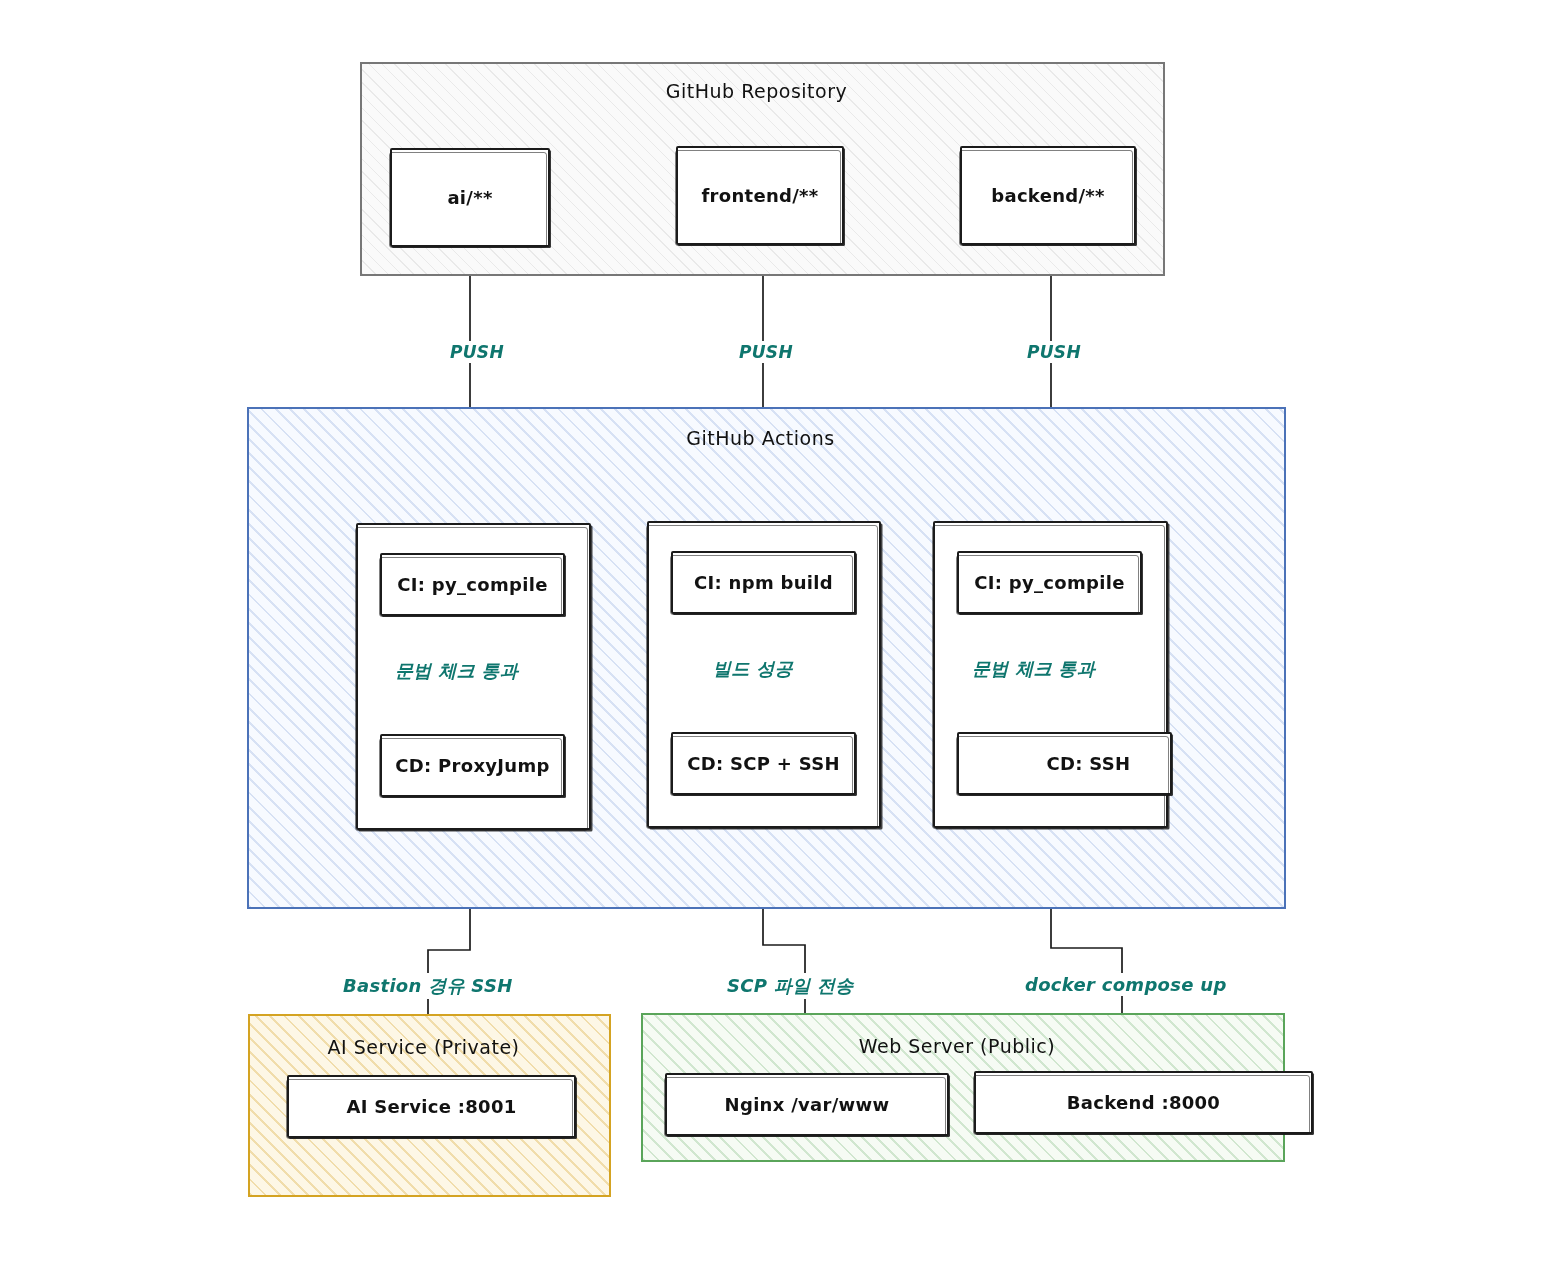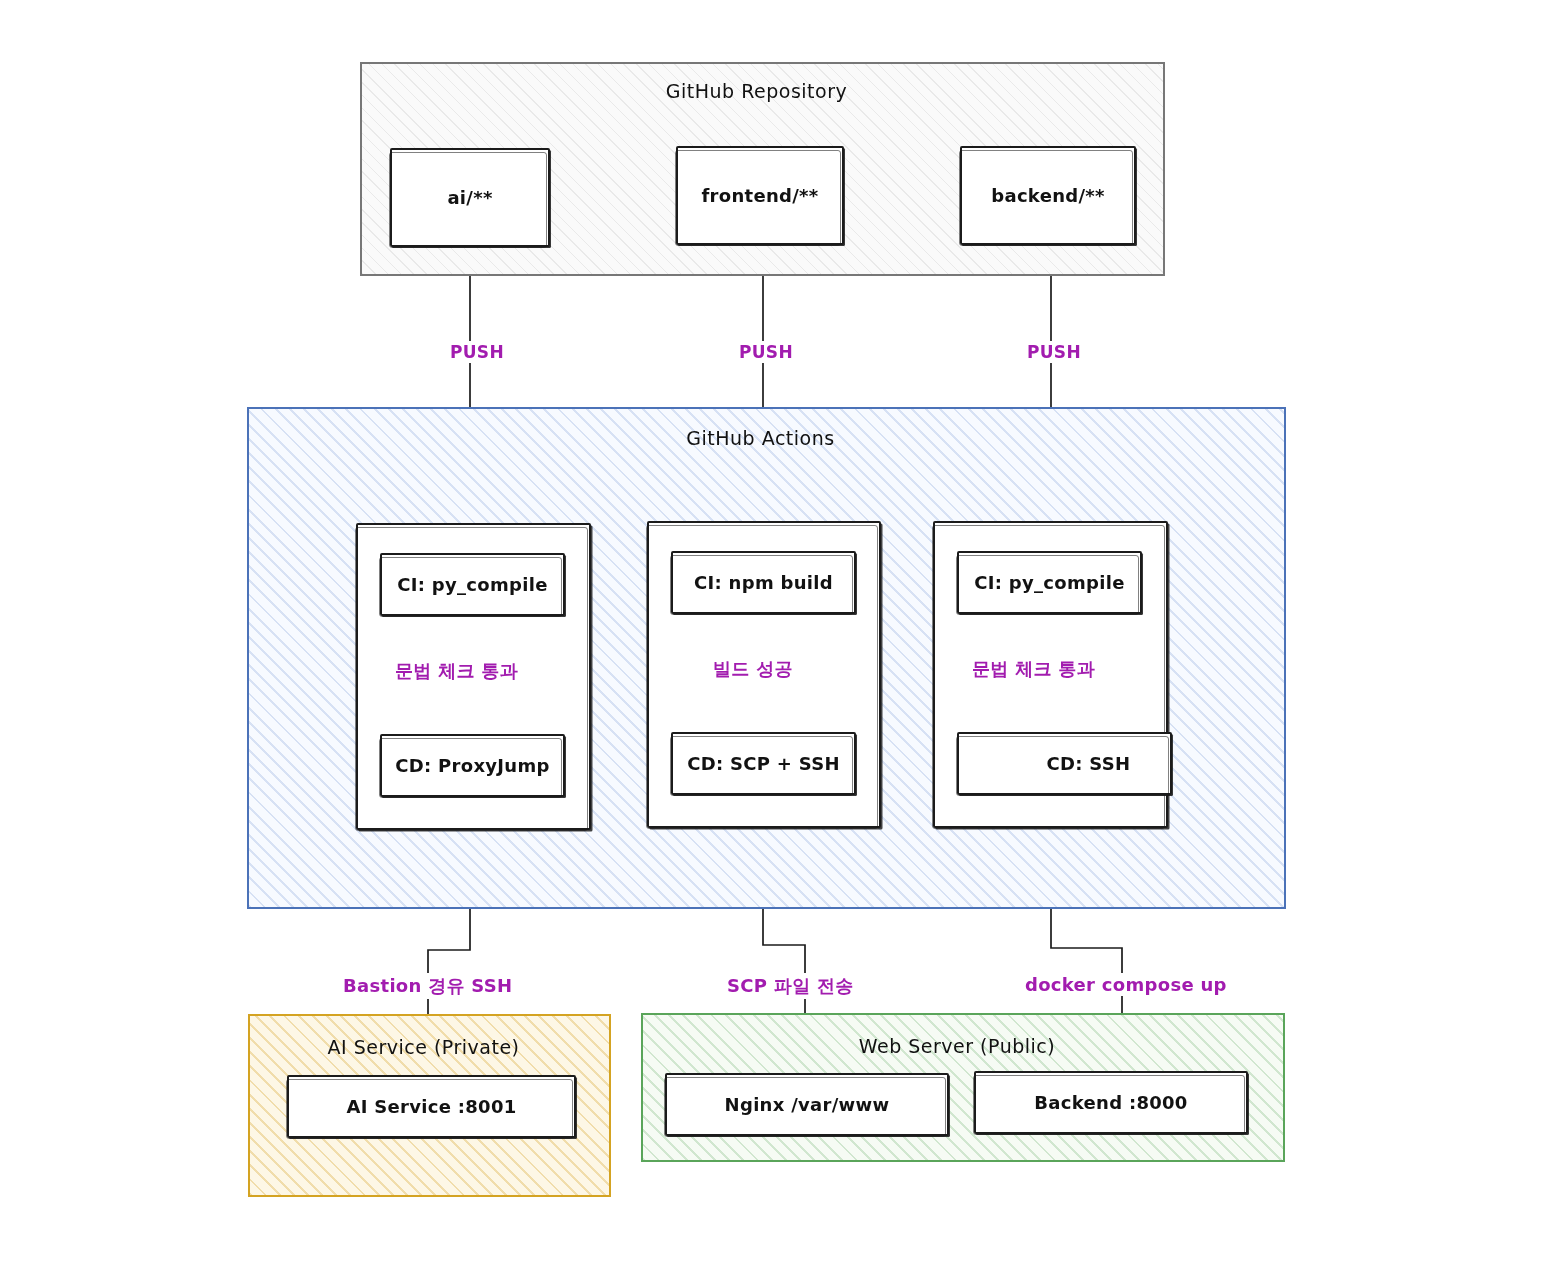--- a/index.html
+++ b/index.html
@@ -86,25 +86,26 @@
 
   .node span { position: relative; z-index: 2; }
 
   
   #edges { position: absolute; inset: 0; pointer-events: none; }
 
   .edge-label {
     position: absolute;
     font-size: 17px;
     font-weight: 700;
-    color: #a21caf;
+    color: #0f766e;
     background: #ffffff;
     padding: 1px 6px;
     white-space: nowrap;
     letter-spacing: .3px;
+    font-style: italic;
   }
 </style>
 </head>
 <body>
 
 <div id="stage">
 
   <svg id="edges" viewBox="0 0 1551 1269" width="1551" height="1269">
     <defs>
       <marker id="arrowhead" markerWidth="9" markerHeight="9" refX="6.2" refY="3.2" orient="auto" markerUnits="strokeWidth">
@@ -183,17 +184,17 @@
   <div class="node" style="left:287px; top:1075px; width:289px; height:63px;">
     <span>AI Service :8001</span>
   </div>
 
   <div class="group hatch-green" style="left:641px; top:1013px; width:644px; height:149px; border-color:#5aa55a;">
     <div class="group-title" style="top:20px;">Web Server (Public)</div>
   </div>
   <div class="node" style="left:665px; top:1073px; width:284px; height:63px;">
     <span>Nginx /var/www</span>
   </div>
-  <div class="node" style="left:974px; top:1071px; width:274px; height:63px;">
+  <div class="node" style="left:974px; top:1071px; width:339px; height:63px;">
     <span>Backend :8000</span>
   </div>
 
 </div>
 
 </body></html>

